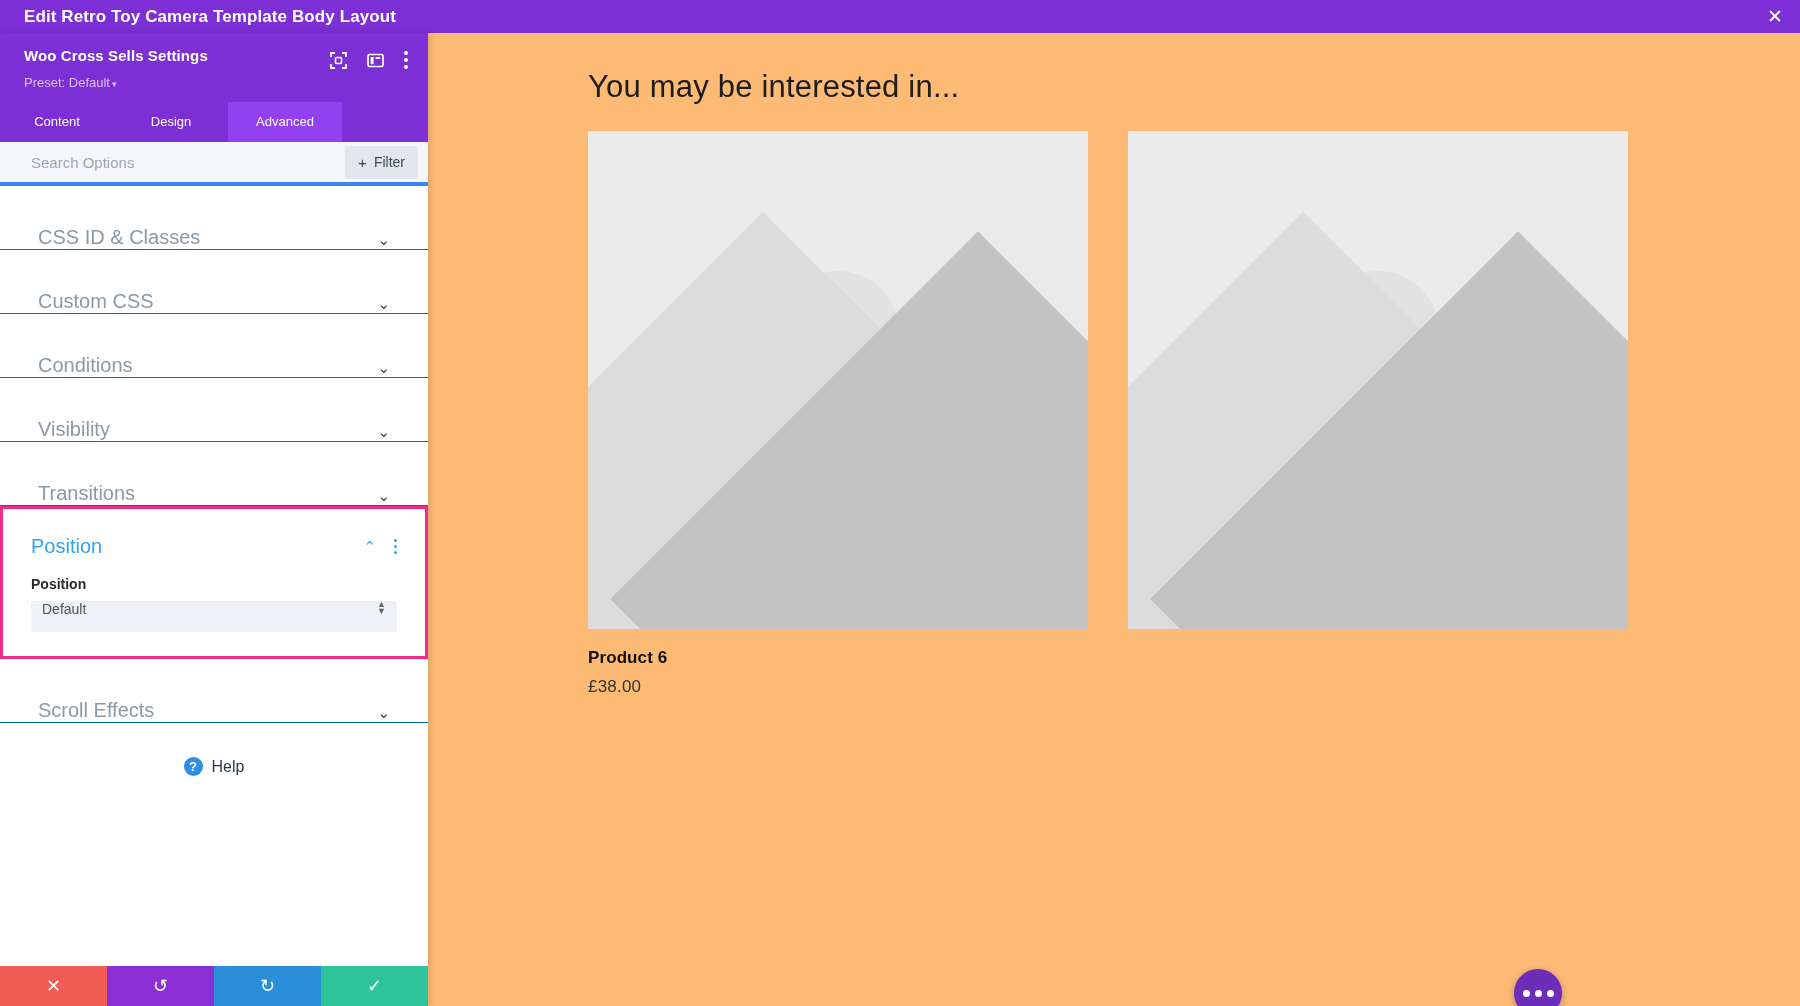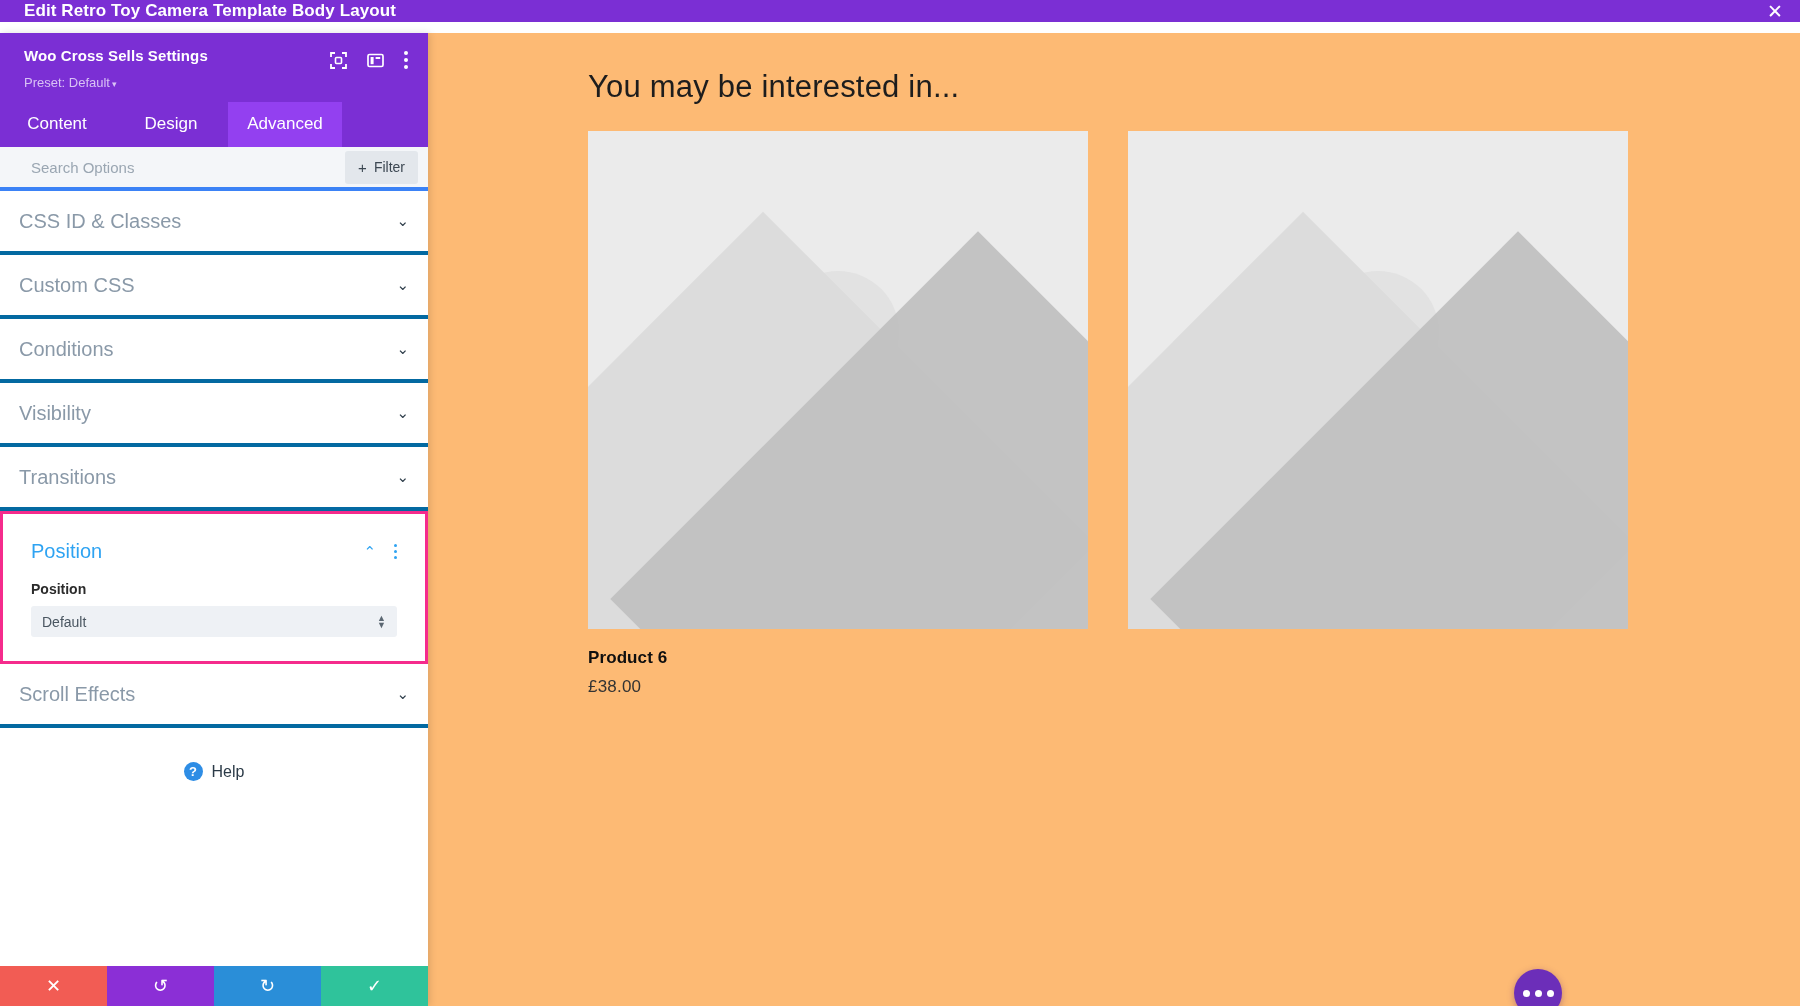--- a/index.html
+++ b/index.html
@@ -5,21 +5,21 @@
   * { box-sizing: border-box; margin: 0; padding: 0; }
   html, body {
     width: 1800px; height: 1006px;
     font-family: "Liberation Sans", sans-serif;
     overflow: hidden; background: #ffffff;
   }
   #app { position: relative; width: 1800px; height: 1006px; }
 
   
   .titlebar {
-    position: absolute; left: 0; top: 0; width: 1800px; height: 22px;
+    position: absolute; left: 0; top: 0; width: 1800px; height: 33px;
     background: #7d2ae8; background: #7b2fd4;
     display: flex; align-items: center; justify-content: space-between;
   }
   .titlebar-text {
     color: #ffffff; font-size: 17px; font-weight: bold;
     padding-left: 24px; letter-spacing: .1px;
   }
   .titlebar-close {
     width: 50px; height: 33px; display: flex; align-items: center;
     justify-content: center; color: #ffffff; font-size: 19px; cursor: pointer;
@@ -87,21 +87,21 @@
   .hicon { cursor: pointer; display: flex; align-items: center; justify-content: center; }
   .dots-v { display: flex; flex-direction: column; gap: 3px; align-items: center; }
   .dots-v i { width: 4px; height: 4px; border-radius: 50%; background: #fff; display: block; }
   .panel-preset {
     color: #d9c2f5; font-size: 13px; margin-top: 6px; cursor: pointer;
   }
   .caret-sm { font-size: 9px; margin-left: 2px; }
 
   .tabs { display: flex; background: #7b2fd4; }
   .tab {
-    padding: 12px 0 13px 0; color: #ffffff; font-size: 17px;
+    padding: 12px 0 13px 0; color: #ffffff; font-size: 13px;
     text-align: center; cursor: pointer; width: 114px;
   }
   .tab.active { background: #9340f0; }
 
   .searchbar {
     display: flex; align-items: center; justify-content: space-between;
     background: #f4f6f9; border-bottom: 4px solid #3b82f6;
     height: 44px; padding: 0 10px 0 31px;
   }
   .search-input {
@@ -112,23 +112,23 @@
   .search-input::placeholder { color: #9aa6b2; }
   .filter-btn {
     background: #e3e7ec; color: #3c4752; font-size: 14px;
     padding: 8px 13px; border-radius: 3px; cursor: pointer;
     display: flex; align-items: center; gap: 7px;
   }
   .plus { font-size: 15px; }
 
   .sections { flex: 1; overflow-y: auto; }
   .acc-row {
-    display: flex; align-items: center; justify-content: space-between;
-    padding: 0 19px; height: 64px; cursor: pointer;
-    border-bottom: 4px solid #0369a1;
+    display: flex; align-items: flex-end; justify-content: space-between;
+    padding: 0 38px; height: 64px; cursor: pointer;
+    border-bottom: 1px solid #0369a1;
   }
   .acc-label { font-size: 20px; color: #8a99a8; font-weight: 400; }
   .chev { color: #2b3a47; font-size: 15px; }
 
   
   .pos-block {
     border: 3px solid #f52b8c; margin: 0; position: relative;
     padding: 0 0 24px 0; background: #fff;
   }
   .pos-head {
@@ -138,21 +138,21 @@
   .pos-title { font-size: 20px; color: #2ea3f2; }
   .pos-head-icons { display: flex; align-items: center; gap: 18px; }
   .chev-up { color: #2ea3f2; font-size: 15px; cursor: pointer; }
   .dots-blue { display: flex; flex-direction: column; gap: 3px; cursor: pointer; }
   .dots-blue i { width: 3px; height: 3px; border-radius: 50%; background: #2ea3f2; display: block; }
 
   .field { padding: 10px 28px 0 28px; }
   .field-label { font-size: 14px; font-weight: bold; color: #2b2b2b; margin-bottom: 9px; }
   .select-box {
     background: #eef1f5; height: 31px; border-radius: 3px;
-    display: flex; align-items: center; justify-content: space-between;
+    display: flex; align-items: flex-start; justify-content: space-between;
     padding: 0 11px; cursor: pointer;
   }
   .select-value { font-size: 14px; color: #4a5661; }
   .stepper-arrows { display: flex; flex-direction: column; line-height: 7px; color: #5b6772; font-size: 9px; }
 
   .zfield { padding: 22px 28px 0 28px; }
   .slider-row { display: flex; align-items: center; gap: 22px; margin-top: 13px; }
   .slider-track {
     position: relative; width: 204px; height: 4px;
     background: #eceff3; border-radius: 2px; cursor: pointer;

